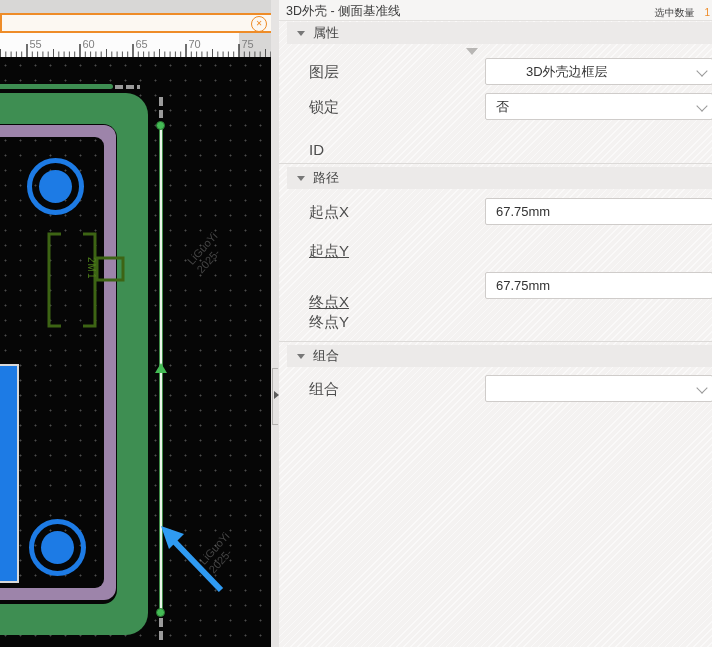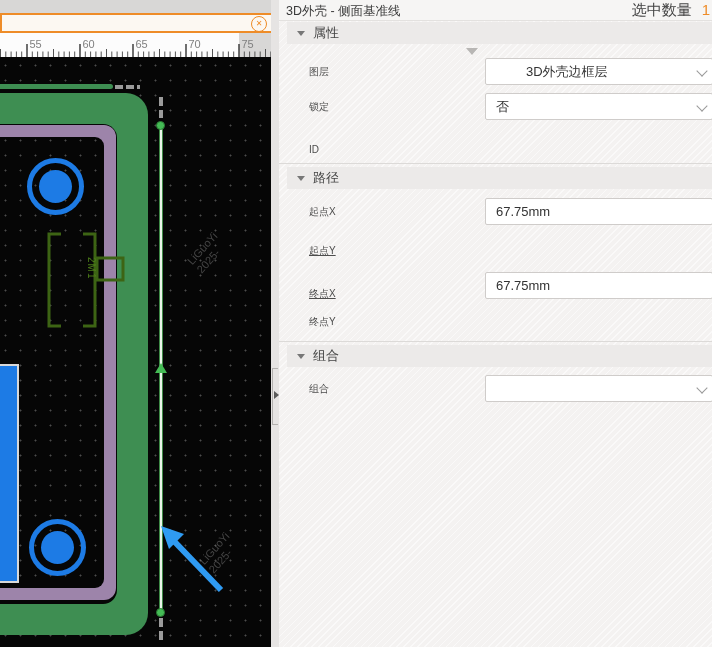--- a/index.html
+++ b/index.html
@@ -50,30 +50,30 @@
     border:1px solid #b3b1af;border-right:none;box-sizing:border-box;cursor:pointer;}
   #collapse-arrow{position:absolute;left:273.5px;top:391px;width:0;height:0;
     border-left:5px solid #5a5a5a;border-top:4px solid transparent;border-bottom:4px solid transparent;}
 
   
   #panel{position:absolute;left:279px;top:0;width:433px;height:647px;background:#f4f2f1;
     background-image:repeating-linear-gradient(135deg,rgba(255,255,255,0.55) 0 1px,transparent 1px 5px);}
   #panel-header{position:absolute;left:0;top:0;width:100%;height:21px;background:#f6f5f4;
     border-bottom:1px solid #e3e1df;display:flex;align-items:flex-end;justify-content:space-between;box-sizing:border-box;padding:0 2px 0 7px;}
   #panel-title{font-size:12.5px;color:#3a3a3a;}
-  #sel-count-wrap{font-size:15px;color:#444;white-space:nowrap;}
+  #sel-count-wrap{font-size:10px;color:#444;white-space:nowrap;}
   #sel-count{color:var(--accent);margin-left:10px;}
 
   .sec{position:absolute;left:8px;width:100%;height:22px;background:#eceae9;display:flex;align-items:center;}
   .sec .tri{width:0;height:0;border-left:4.5px solid transparent;border-right:4.5px solid transparent;
     border-top:5.5px solid #777;margin:0 8px 0 10px;}
   .sec .sec-label{font-size:13px;color:#444;}
   .sep{position:absolute;left:0;width:100%;height:1px;background:#dcdad8;}
 
-  .rlabel{position:absolute;left:30px;font-size:10px;color:#4d4d4d;line-height:27px;}
+  .rlabel{position:absolute;left:30px;font-size:15px;color:#4d4d4d;line-height:27px;}
   .control{position:absolute;left:206px;width:228px;height:27px;background:#fff;border:1px solid #cfccca;
     border-radius:2px;box-sizing:border-box;font-size:13px;color:#333;line-height:25px;padding-left:10px;cursor:pointer;}
   .control .chev{position:absolute;right:6px;top:8px;width:7px;height:7px;
     border-left:1.6px solid #999;border-bottom:1.6px solid #999;transform:rotate(-45deg);}
   .control.disabled{background:#eceae8;color:#b5b3b1;cursor:default;}
   #resize-caret{position:absolute;left:187px;top:48px;width:0;height:0;
     border-left:6px solid transparent;border-right:6px solid transparent;border-top:7px solid #b8b6b4;cursor:pointer;}
 </style>
 </head>
 <body>
@@ -238,21 +238,21 @@
       <span class="sec-label">路径</span>
     </div>
 
     <span class="rlabel" style="top:198px;">起点X</span>
     <div class="control" style="top:198px;">
       <span>67.75mm</span>
     </div>
 
     <span class="rlabel" style="top:237px;text-decoration:underline;">起点Y</span>
 
-    <span class="rlabel" style="top:280px;text-decoration:underline;">终点X</span>
+    <span class="rlabel" style="top:288px;text-decoration:underline;">终点X</span>
     <div class="control" style="top:272px;">
       <span>67.75mm</span>
     </div>
 
     <span class="rlabel" style="top:308px;text-align:center;">终点Y</span>
 
     <div class="sep" style="top:341px;"></div>
 
     <div class="sec" style="top:345px;">
       <span class="tri"></span>

